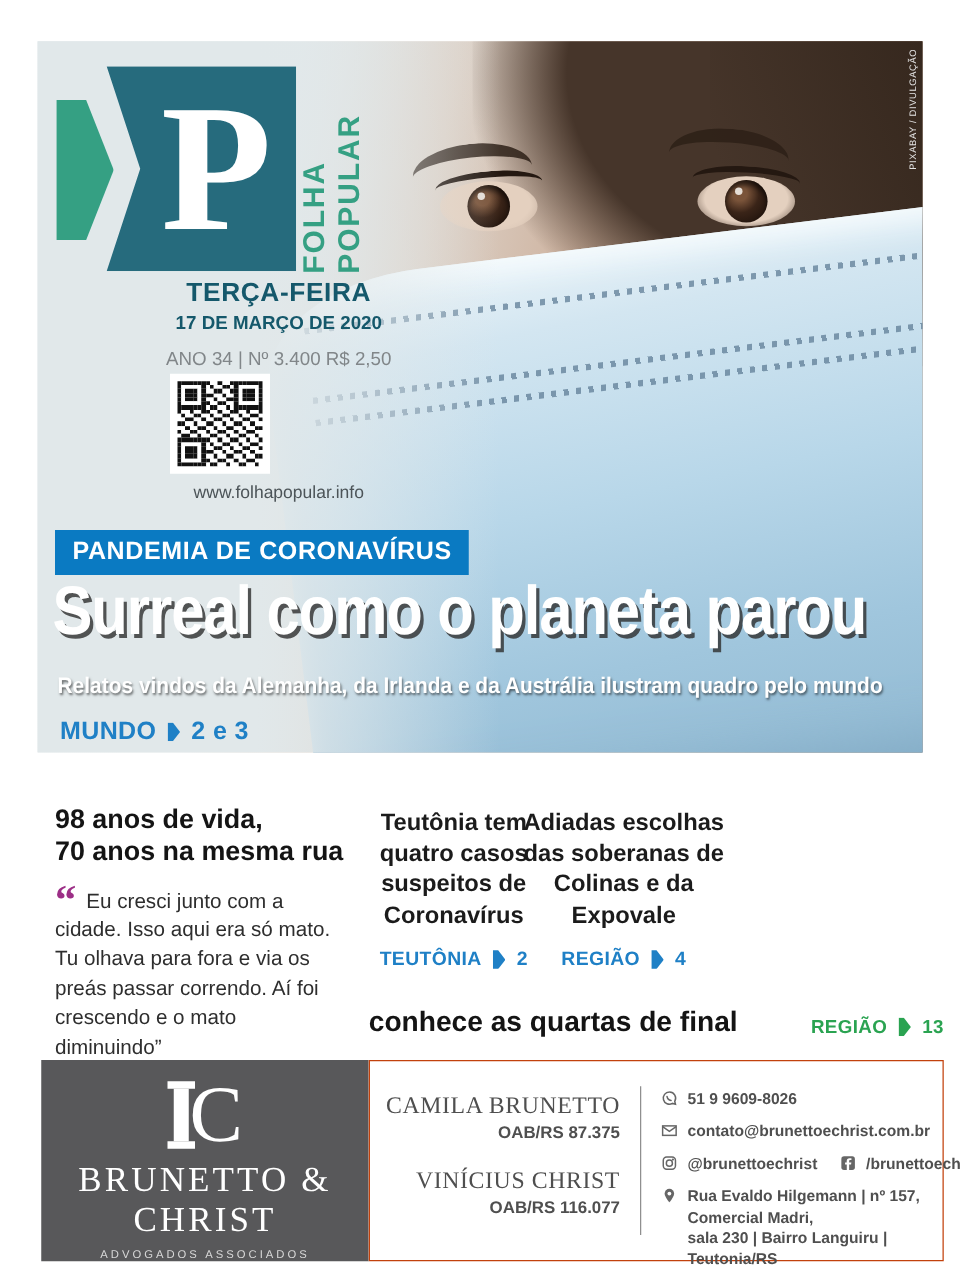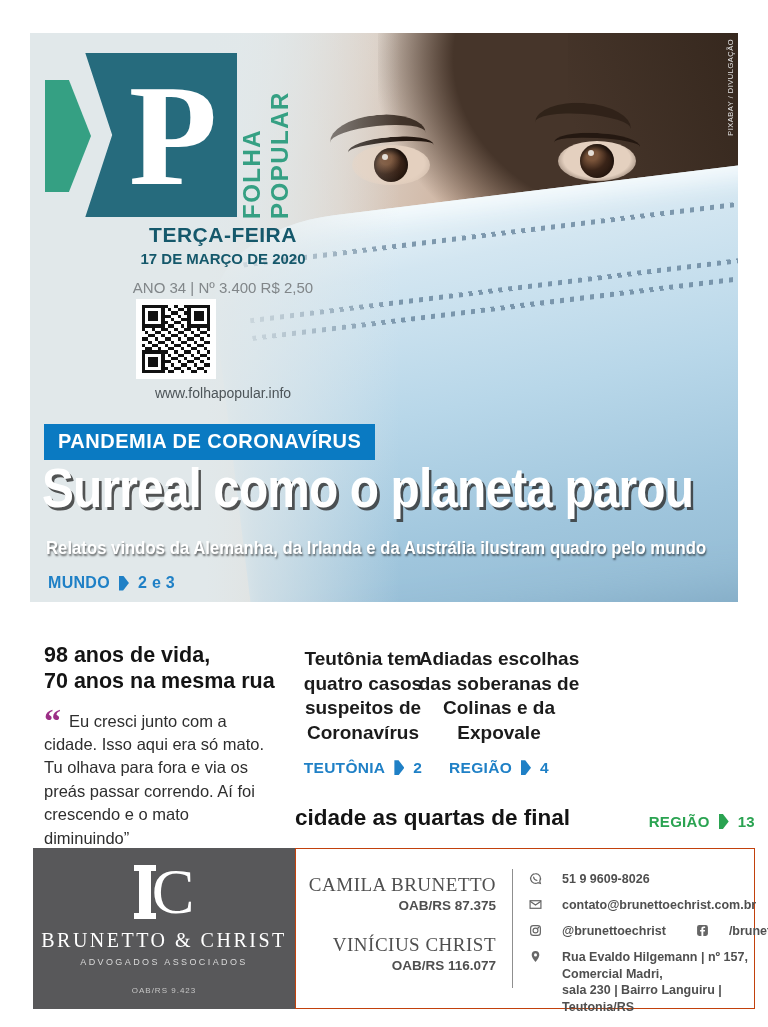--- a/index.html
+++ b/index.html
@@ -75,21 +75,21 @@
           font-size:7.5px;color:#e3e3e3;letter-spacing:.5px;}
 
   
   .srow{display:flex;align-items:center;gap:9px;font-weight:bold;letter-spacing:.3px;}
   .sarrow{display:inline-block;width:10px;height:15px;flex:0 0 10px;
           clip-path:polygon(0 0,42% 0,100% 50%,42% 100%,0 100%);}
   .c-blue{color:#1f80c6;} .c-blue .sarrow{background:#1f80c6;}
   .c-magenta{color:#9c2e86;} .c-magenta .sarrow{background:#9c2e86;}
   .c-orange{color:#e07c28;} .c-orange .sarrow{background:#e07c28;}
   .c-green{color:#2aa351;} .c-green .sarrow{background:#2aa351;}
-  .mundo.srow{font-size:16px;}
+  .mundo.srow{font-size:20px;}
 
   
   .story1{position:absolute;left:44px;top:643px;width:250px;}
   .story1 .t{font-size:21.5px;font-weight:bold;line-height:1.2;color:#141414;}
   .quote{margin-top:15px;font-size:16.5px;line-height:1.42;color:#2e2e2e;width:228px;}
   .qmark{float:left;font-family:"Liberation Serif",serif;font-weight:bold;font-size:34px;line-height:22px;
          color:#9c2e86;margin-right:8px;}
   .story1 .srow{margin-top:17px;font-size:17px;}
   .teaser{position:absolute;top:647px;text-align:center;}
   .teaser .t{font-size:19px;font-weight:bold;line-height:1.3;color:#1b1b1b;}
@@ -103,31 +103,31 @@
 
   
   .ad{position:absolute;left:33px;top:848px;width:722px;height:161px;}
   .adlogo{position:absolute;left:0;top:0;width:262px;height:161px;background:#58585a;color:#fff;text-align:center;}
   .monogram{margin-top:13px;height:62px;display:flex;align-items:center;justify-content:center;}
   .colmn{position:relative;width:22px;height:54px;margin-right:-4px;}
   .colmn .cap,.colmn .base{position:absolute;left:0;width:22px;height:6px;background:#fff;}
   .colmn .cap{top:0;} .colmn .base{bottom:0;}
   .colmn .shaft{position:absolute;left:5px;top:6px;width:12px;height:42px;background:#fff;}
   .cletter{font-family:"Liberation Serif",serif;font-size:64px;line-height:60px;color:#fff;}
-  .firm{font-family:"Liberation Serif",serif;font-size:20px;letter-spacing:2.5px;margin-top:6px;}
+  .firm{font-family:"Liberation Serif",serif;font-size:28px;letter-spacing:2.5px;margin-top:6px;}
   .adsub{font-size:9px;letter-spacing:2.4px;color:#d9d9d9;margin-top:5px;}
   .adoab{font-size:8px;letter-spacing:1px;color:#c6c6c6;margin-top:19px;}
   .adinfo{position:absolute;left:262px;top:0;width:458px;height:159px;background:#fff;border:1px solid #c2410c;}
   .lawyers{position:absolute;left:6px;top:25px;width:194px;text-align:right;color:#4f4f4f;}
   .lname{font-family:"Liberation Serif",serif;font-size:19px;letter-spacing:.5px;}
   .loab{font-size:13.5px;font-weight:bold;margin-top:2px;}
   .lw2{margin-top:21px;}
   .divider{position:absolute;left:216px;top:20px;height:119px;border-left:1px solid #8f8f8f;}
   .contacts{position:absolute;left:233px;top:22px;width:220px;color:#4f4f4f;}
-  .crow{display:flex;align-items:flex-start;gap:20px;font-weight:bold;font-size:12.5px;margin-bottom:9px;line-height:1.35;}
+  .crow{display:flex;align-items:flex-start;gap:8px;font-weight:bold;font-size:12.5px;margin-bottom:9px;line-height:1.35;}
   .crow svg{flex:0 0 13px;margin-top:1px;}
   .handle2{margin-left:10px;}
 </style>
 </head>
 <body>
 
 <div class="page">
 
   <div class="photo">
     <div class="ph-hair1"></div>
@@ -644,21 +644,21 @@
     <div class="srow c-blue">
       <span>REGIÃO</span>
       <span class="sarrow"></span>
       <span>4</span>
     </div>
   </div>
 
   <div class="sports">
     <div class="t">
       <br>
-      <span>cidade as quartas de final</span>
+      <span>conhece as quartas de final</span>
     </div>
     <div class="srow c-green">
       <span>REGIÃO</span>
       <span class="sarrow"></span>
       <span>13</span>
     </div>
   </div>
 
   <div class="ad">
     <div class="adlogo">

